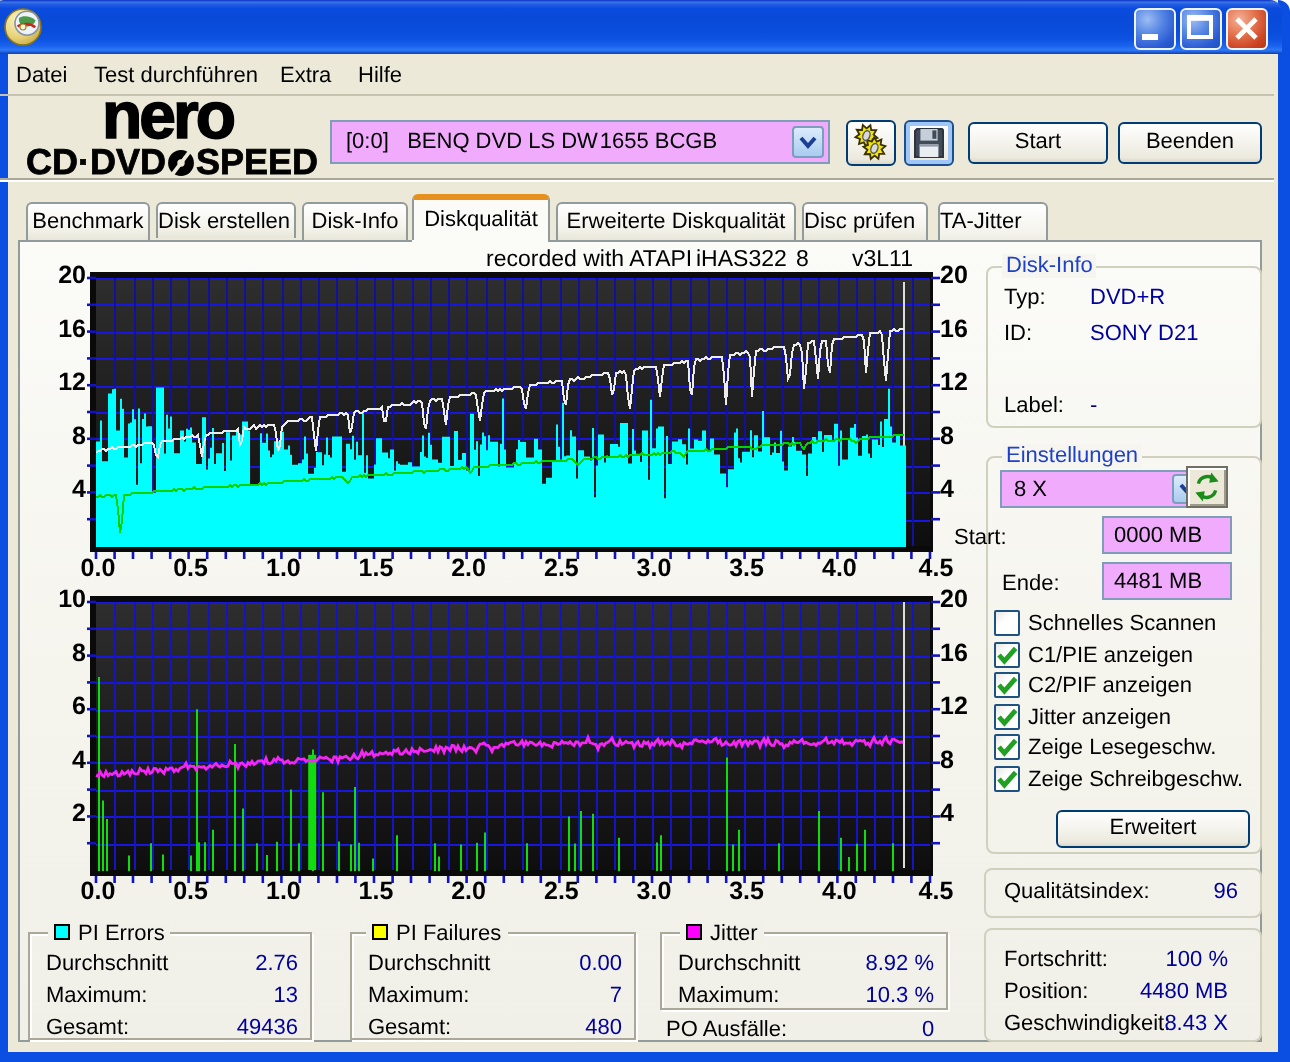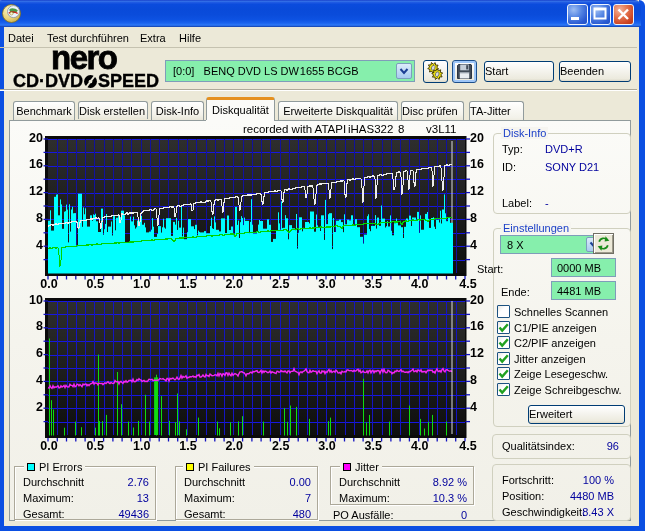--- a/index.html
+++ b/index.html
@@ -12,22 +12,22 @@
 #title{position:absolute;left:-4px;top:0;width:645px;height:27px;border-radius:6px 6px 0 0;
  background:linear-gradient(180deg,#0c30c3 0%,#3a77e8 4%,#225ce3 8%,#0b4bdd 16%,#094ad9 34%,#0a4cdb 55%,#0d52e2 72%,#1a63ee 85%,#2e79f7 93%,#1c56cf 97%,#14409f 100%)}
 #title .txt{position:absolute;left:28px;top:4px;font-size:13.5px;font-weight:bold;color:#fff;
  text-shadow:1px 1px 1px rgba(10,30,90,.85);letter-spacing:.2px}
 .tbtn{position:absolute;top:4px;width:21px;height:21px;border:1px solid #eef4fd;border-radius:3px}
 .bblue{background:radial-gradient(circle at 30% 25%,#9dbdf3 0%,#5585e3 40%,#2b5bd2 75%,#2050c4 100%)}
 
 .navy{color:#00009d}
 .xpbtn{position:absolute;border:1px solid #003c74;border-radius:3px;
  background:linear-gradient(180deg,#ffffff 0%,#f6f5f0 40%,#eceade 88%,#dcd8c8 100%);
- text-align:left;color:#000}
-.field{position:absolute;background:#86efac;border:1px solid #7f9db9}
+ text-align:center;color:#000}
+.field{position:absolute;background:#f0abfc;border:1px solid #7f9db9}
 .gbox{position:absolute;border:1px solid #d0d0bf;border-radius:4px}
 .gtitle{position:absolute;top:-7px;left:7px;background:#f6f5f0;padding:0 2px;color:#1d41c8}
 .egbox{position:absolute;border:1px solid #aca899;box-shadow:1px 1px 0 #ffffff, inset 1px 1px 0 #ffffff}
 .row{position:absolute;left:8px;right:6px;height:13px}
 .row .v{position:absolute;right:0;top:0}
 .cb{position:absolute;width:13px;height:13px;background:linear-gradient(135deg,#e8e8e4 0%,#ffffff 40%);border:1px solid #1d5281;border-radius:1px}
 </style></head><body>
 <div id="win"></div>
 
 <div id="title">

